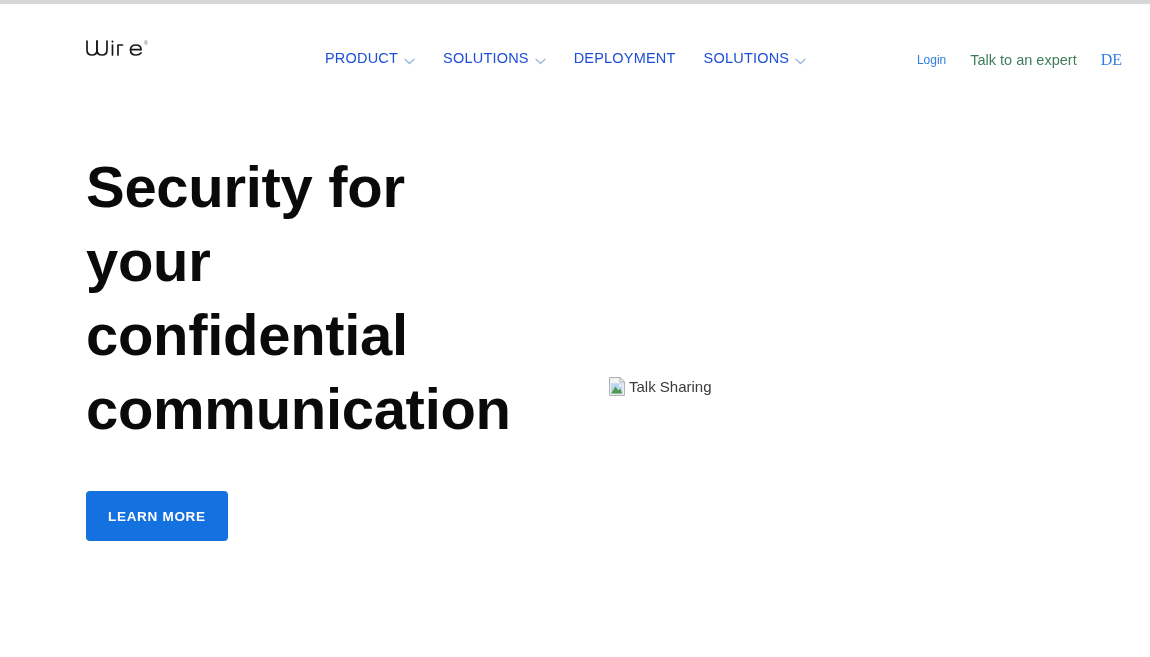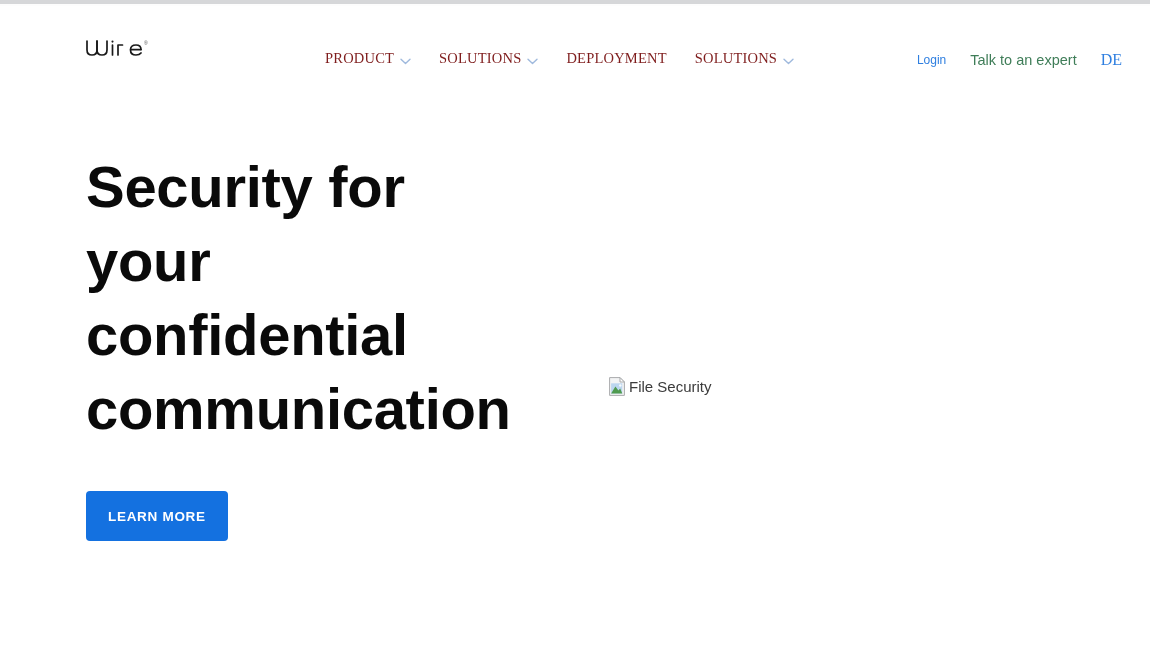--- a/index.html
+++ b/index.html
@@ -70,22 +70,22 @@
   .nav-item {
     display: flex;
     align-items: center;
     gap: 6px;
     cursor: pointer;
     white-space: nowrap;
   }
   .nav-label {
     font-size: 14.5px;
     letter-spacing: 0.2px;
-    color: #7f1d1d;
-    font-family: Liberation Serif, serif;
+    color: #1d4ed8;
+    font-family: Liberation Sans, sans-serif;
     font-stretch: condensed;
   }
   .chevron {
     width: 11px;
     height: 7px;
     display: inline-block;
     position: relative;
     top: 3px;
   }
   .chevron svg { display: block; }
@@ -291,18 +291,18 @@
 
           <path d="M11 0.6 L11 5.0 L15.4 5.0 Z" fill="#ffffff" stroke="#a9abad" stroke-width="1"></path>
 
           <rect x="2.1" y="6.3" width="11.2" height="10.2" fill="#bcd6ef"></rect>
 
           <path d="M2.1 16.5 L6.4 9.6 L9.4 13.4 L11.2 11.4 L13.3 16.5 Z" fill="#4f9a4f"></path>
 
           <circle cx="11.3" cy="8.5" r="1.25" fill="#ffffff" opacity="0.85"></circle>
         </svg>
       </span>
-      <span class="broken-img-alt">File Security</span>
+      <span class="broken-img-alt">Talk Sharing</span>
     </div>
 
   </div>
 
 </div>
 
 </body></html>

